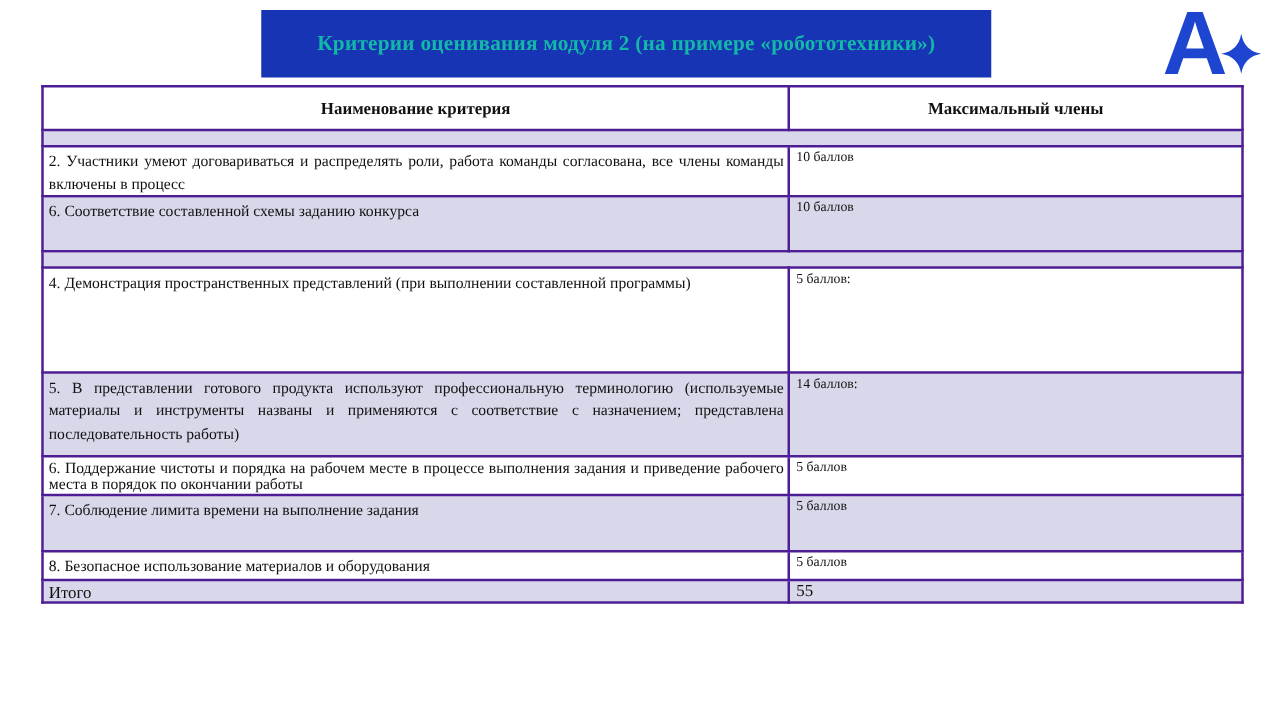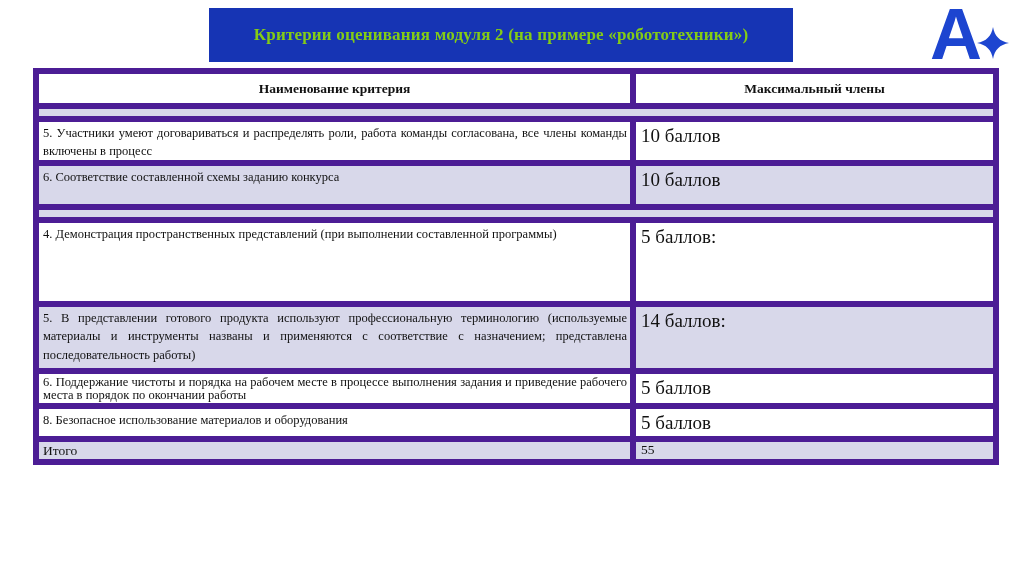--- a/index.html
+++ b/index.html
@@ -9,50 +9,50 @@
     font-family:"Liberation Serif","DejaVu Serif",serif;
   }
 
   
   .banner{
     position:absolute;left:209px;top:8px;width:584px;height:54px;
     background:var(--banner-bg,#1634b4);
     display:flex;align-items:center;justify-content:center;
   }
   .banner .title{
-    color:#84cc16;font-weight:bold;font-size:17px;letter-spacing:.2px;
+    color:#14b8a6;font-weight:bold;font-size:17px;letter-spacing:.2px;
     text-align:center;padding:0 10px;
   }
 
   
   .logo{position:absolute;left:930px;top:5px;width:84px;height:60px;}
   .logo svg text{fill:var(--logo-blue,#1d45d0);}
   .logo svg path{fill:var(--logo-blue,#1d45d0);}
 
   
   table.criteria{
     position:absolute;left:33px;top:68px;width:960px;
     border-collapse:collapse;table-layout:fixed;
     font-size:12.5px;color:#111;
   }
   table.criteria col.c1{width:597px;}
   table.criteria col.c2{width:363px;}
   table.criteria th,table.criteria td{
-    border:6px solid #4c1d95;vertical-align:top;overflow:hidden;
+    border:2px solid #4c1d95;vertical-align:top;overflow:hidden;
     background:#ffffff;
   }
   table.criteria th{
     vertical-align:middle;text-align:center;font-weight:bold;
     font-size:13.5px;padding:2px;
   }
   td.crit{
     text-align:justify;padding:2px 3px 0 4px;line-height:1.45;
   }
   td.score{
-    font-size:19px;padding:1px 2px 0 5px;line-height:1.4;
+    font-size:11px;padding:1px 2px 0 5px;line-height:1.4;
   }
   tr.shade td{background:var(--row-shade,#d8d8ea);}
   tr.spacer td{background:var(--row-shade,#d8d8ea);padding:0;}
   tr.tight td.crit{line-height:1.05;}
   tr.total td{
     font-weight:normal;font-size:13.5px;
     border-top:2.5px solid #000;line-height:1.1;
   }
   tr.total td.crit{text-align:left;}
 </style>
@@ -79,21 +79,21 @@
     <tr style="height:35px">
       <th>Наименование критерия</th>
       <th>Максимальный члены</th>
     </tr>
 
     <tr class="spacer" style="height:13px">
       <td colspan="2"></td>
     </tr>
 
     <tr style="height:38px">
-      <td class="crit">5. Участники умеют договариваться и распределять роли, работа команды согласована, все члены команды включены в процесс</td>
+      <td class="crit">2. Участники умеют договариваться и распределять роли, работа команды согласована, все члены команды включены в процесс</td>
       <td class="score">10 баллов</td>
     </tr>
 
     <tr class="shade" style="height:44px">
       <td class="crit">6. Соответствие составленной схемы заданию конкурса</td>
       <td class="score">10 баллов</td>
     </tr>
 
 
     <tr class="spacer" style="height:13px">
@@ -108,20 +108,24 @@
     <tr class="shade" style="height:67px">
       <td class="crit">5. В представлении готового продукта используют профессиональную терминологию (используемые материалы и инструменты названы и применяются с соответствие с назначением; представлена последовательность работы)</td>
       <td class="score">14 баллов:</td>
     </tr>
 
     <tr class="tight" style="height:24px">
       <td class="crit">6. Поддержание чистоты и порядка на рабочем месте в процессе выполнения задания и приведение рабочего места в порядок по окончании работы</td>
       <td class="score">5 баллов</td>
     </tr>
 
+    <tr class="shade" style="height:45px">
+      <td class="crit">7. Соблюдение лимита времени на выполнение задания</td>
+      <td class="score">5 баллов</td>
+    </tr>
 
     <tr style="height:23px">
       <td class="crit">8. Безопасное использование материалов и оборудования</td>
       <td class="score">5 баллов</td>
     </tr>
 
     <tr class="total shade" style="height:17px">
       <td class="crit">Итого</td>
       <td class="score">55</td>
     </tr>

